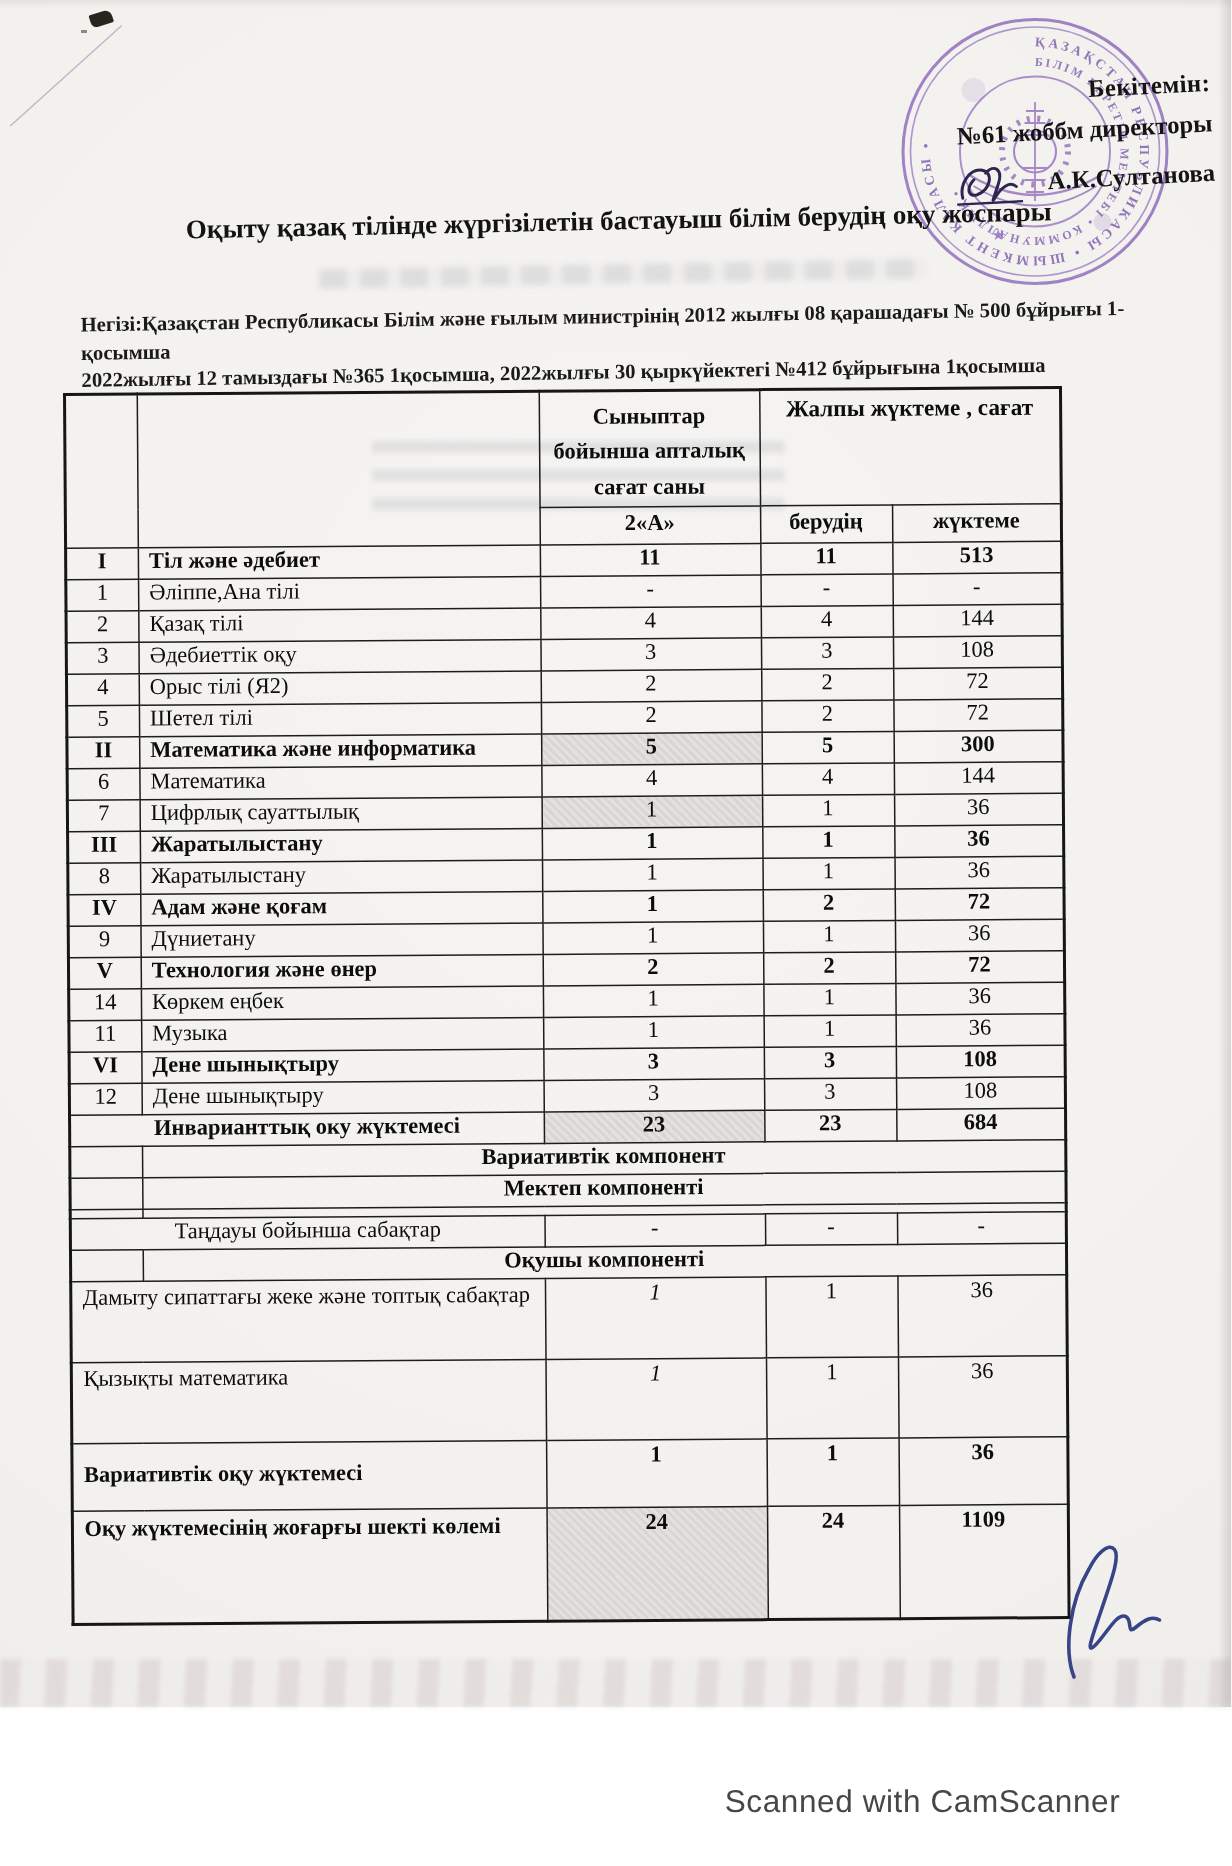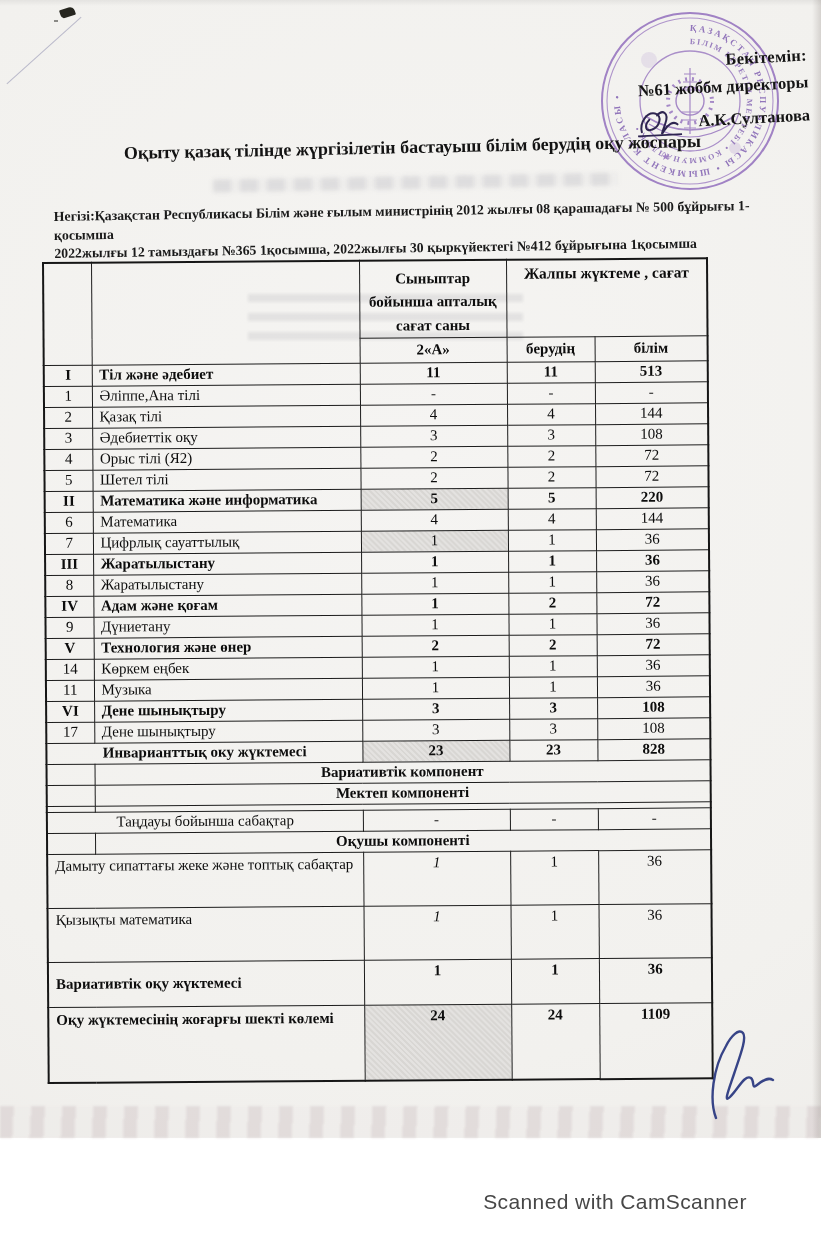--- a/index.html
+++ b/index.html
@@ -140,21 +140,21 @@
         <thead>
           <tr>
             <td rowspan="2" class="hdr-side"></td>
             <td rowspan="2" class="hdr-side"></td>
             <td class="hdr-main">Сыныптар бойынша апталық сағат саны</td>
             <td colspan="2" class="hdr-total">Жалпы жүктеме , сағат</td>
           </tr>
           <tr>
             <td class="sub">2«А»</td>
             <td class="sub">берудің</td>
-            <td class="sub">білім</td>
+            <td class="sub">жүктеме</td>
           </tr>
         </thead>
         <tbody id="tbody">
             <tr>
               <td class="c b">I</td>
               <td class="l b">Тіл және әдебиет</td>
               <td class="c b">11</td>
               <td class="c b">11</td>
               <td class="c b">513</td>
             </tr>
@@ -191,21 +191,21 @@
               <td class="l">Шетел  тілі</td>
               <td class="c">2</td>
               <td class="c">2</td>
               <td class="c">72</td>
             </tr>
             <tr>
               <td class="c b">II</td>
               <td class="l b">Математика және информатика</td>
               <td class="c b shade">5</td>
               <td class="c b">5</td>
-              <td class="c b">220</td>
+              <td class="c b">300</td>
             </tr>
             <tr>
               <td class="c">6</td>
               <td class="l">Математика</td>
               <td class="c">4</td>
               <td class="c">4</td>
               <td class="c">144</td>
             </tr>
             <tr>
               <td class="c">7</td>
@@ -264,31 +264,31 @@
               <td class="c">36</td>
             </tr>
             <tr>
               <td class="c b">VI</td>
               <td class="l b">Дене шынықтыру</td>
               <td class="c b">3</td>
               <td class="c b">3</td>
               <td class="c b">108</td>
             </tr>
             <tr>
-              <td class="c">17</td>
+              <td class="c">12</td>
               <td class="l">Дене шынықтыру</td>
               <td class="c">3</td>
               <td class="c">3</td>
               <td class="c">108</td>
             </tr>
             <tr>
               <td class="c b" colspan="2">Инварианттық оку жүктемесі</td>
               <td class="c b shade">23</td>
               <td class="c b">23</td>
-              <td class="c b">828</td>
+              <td class="c b">684</td>
             </tr>
             <tr>
               <td></td>
               <td class="c b" colspan="4">Вариативтік компонент</td>
             </tr>
             <tr>
               <td></td>
               <td class="c b" colspan="4">Мектеп компоненті</td>
             </tr>
             <tr class="thin">

